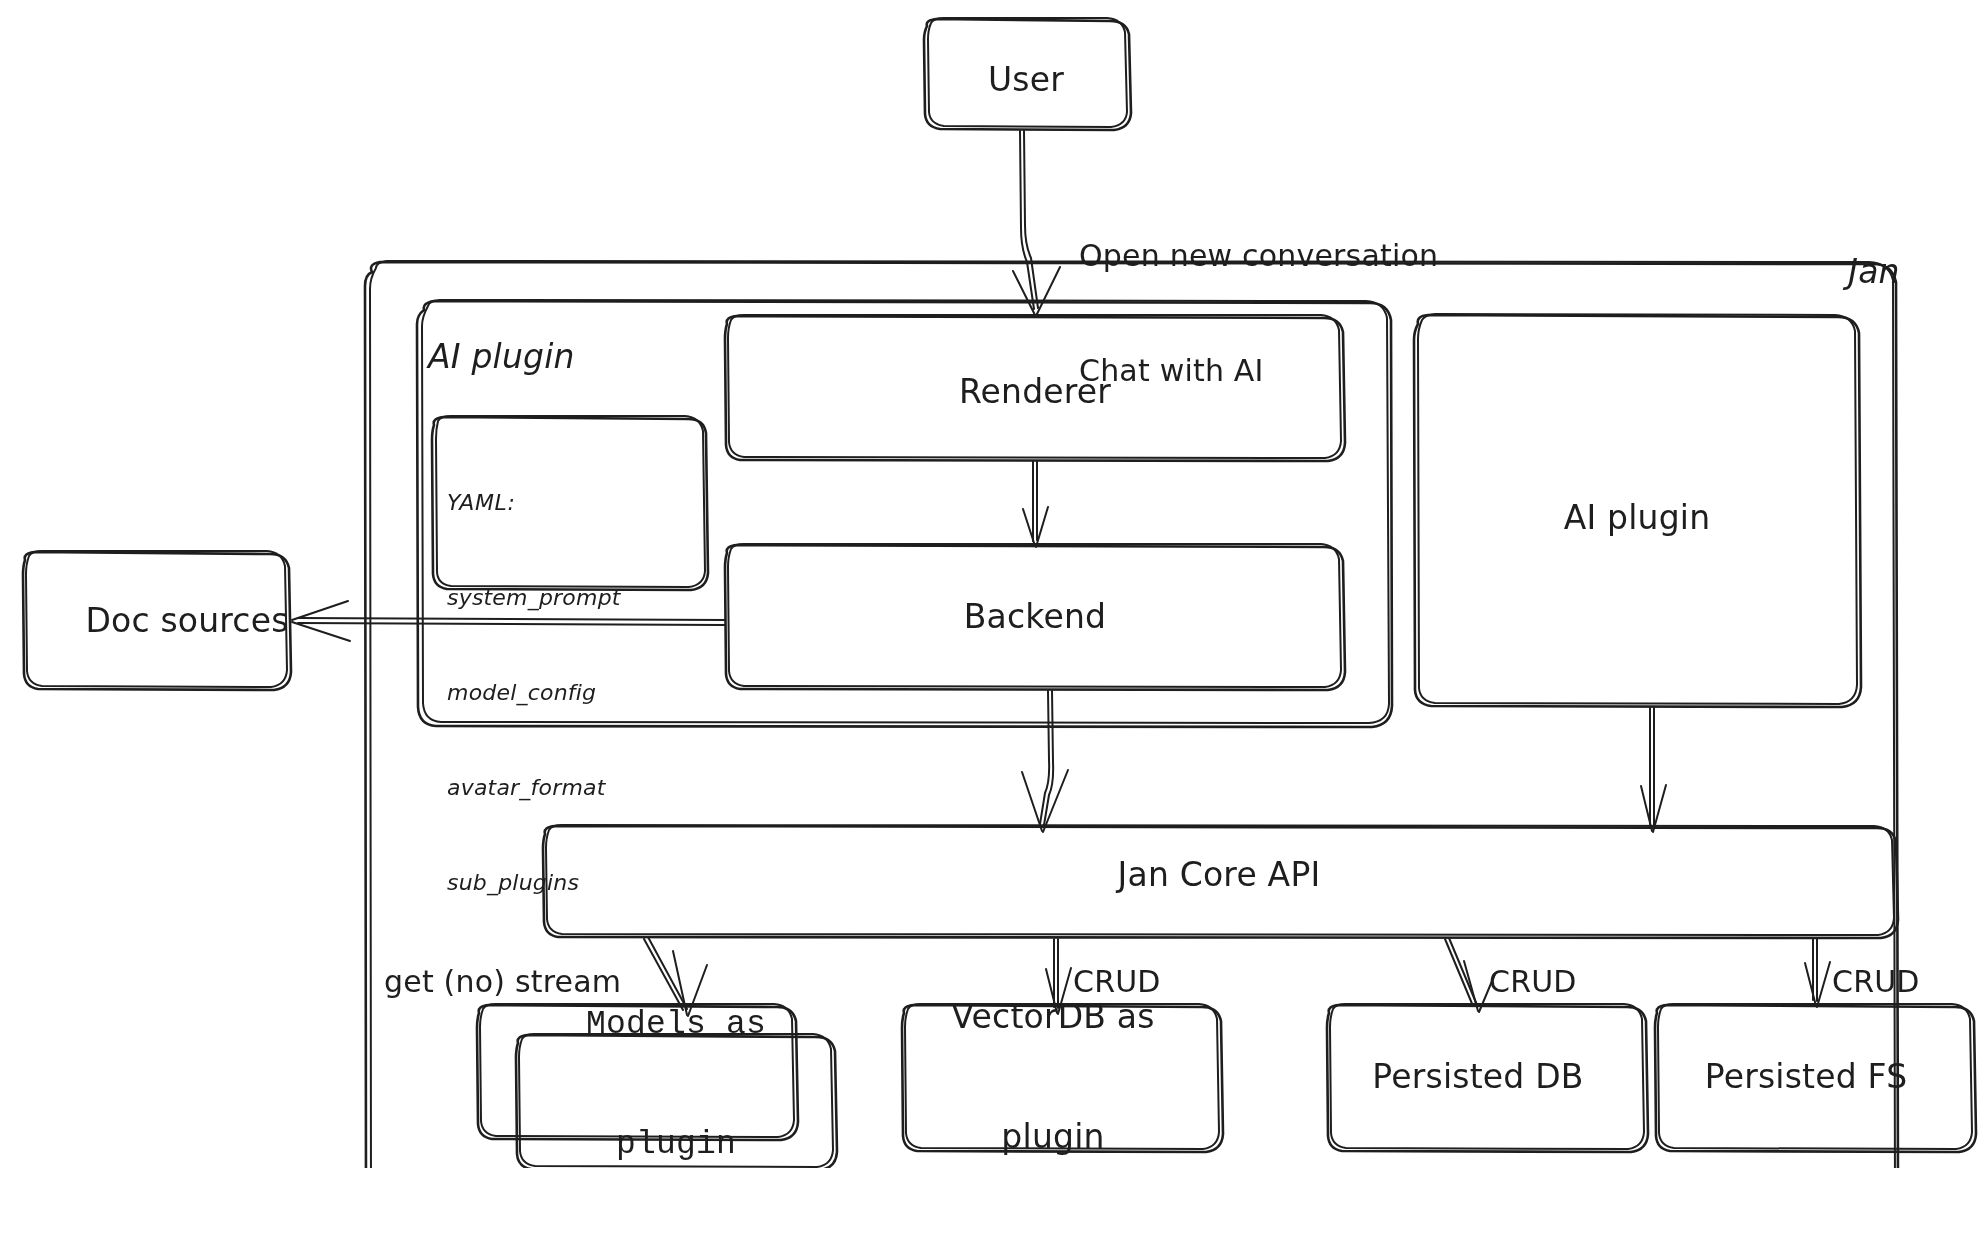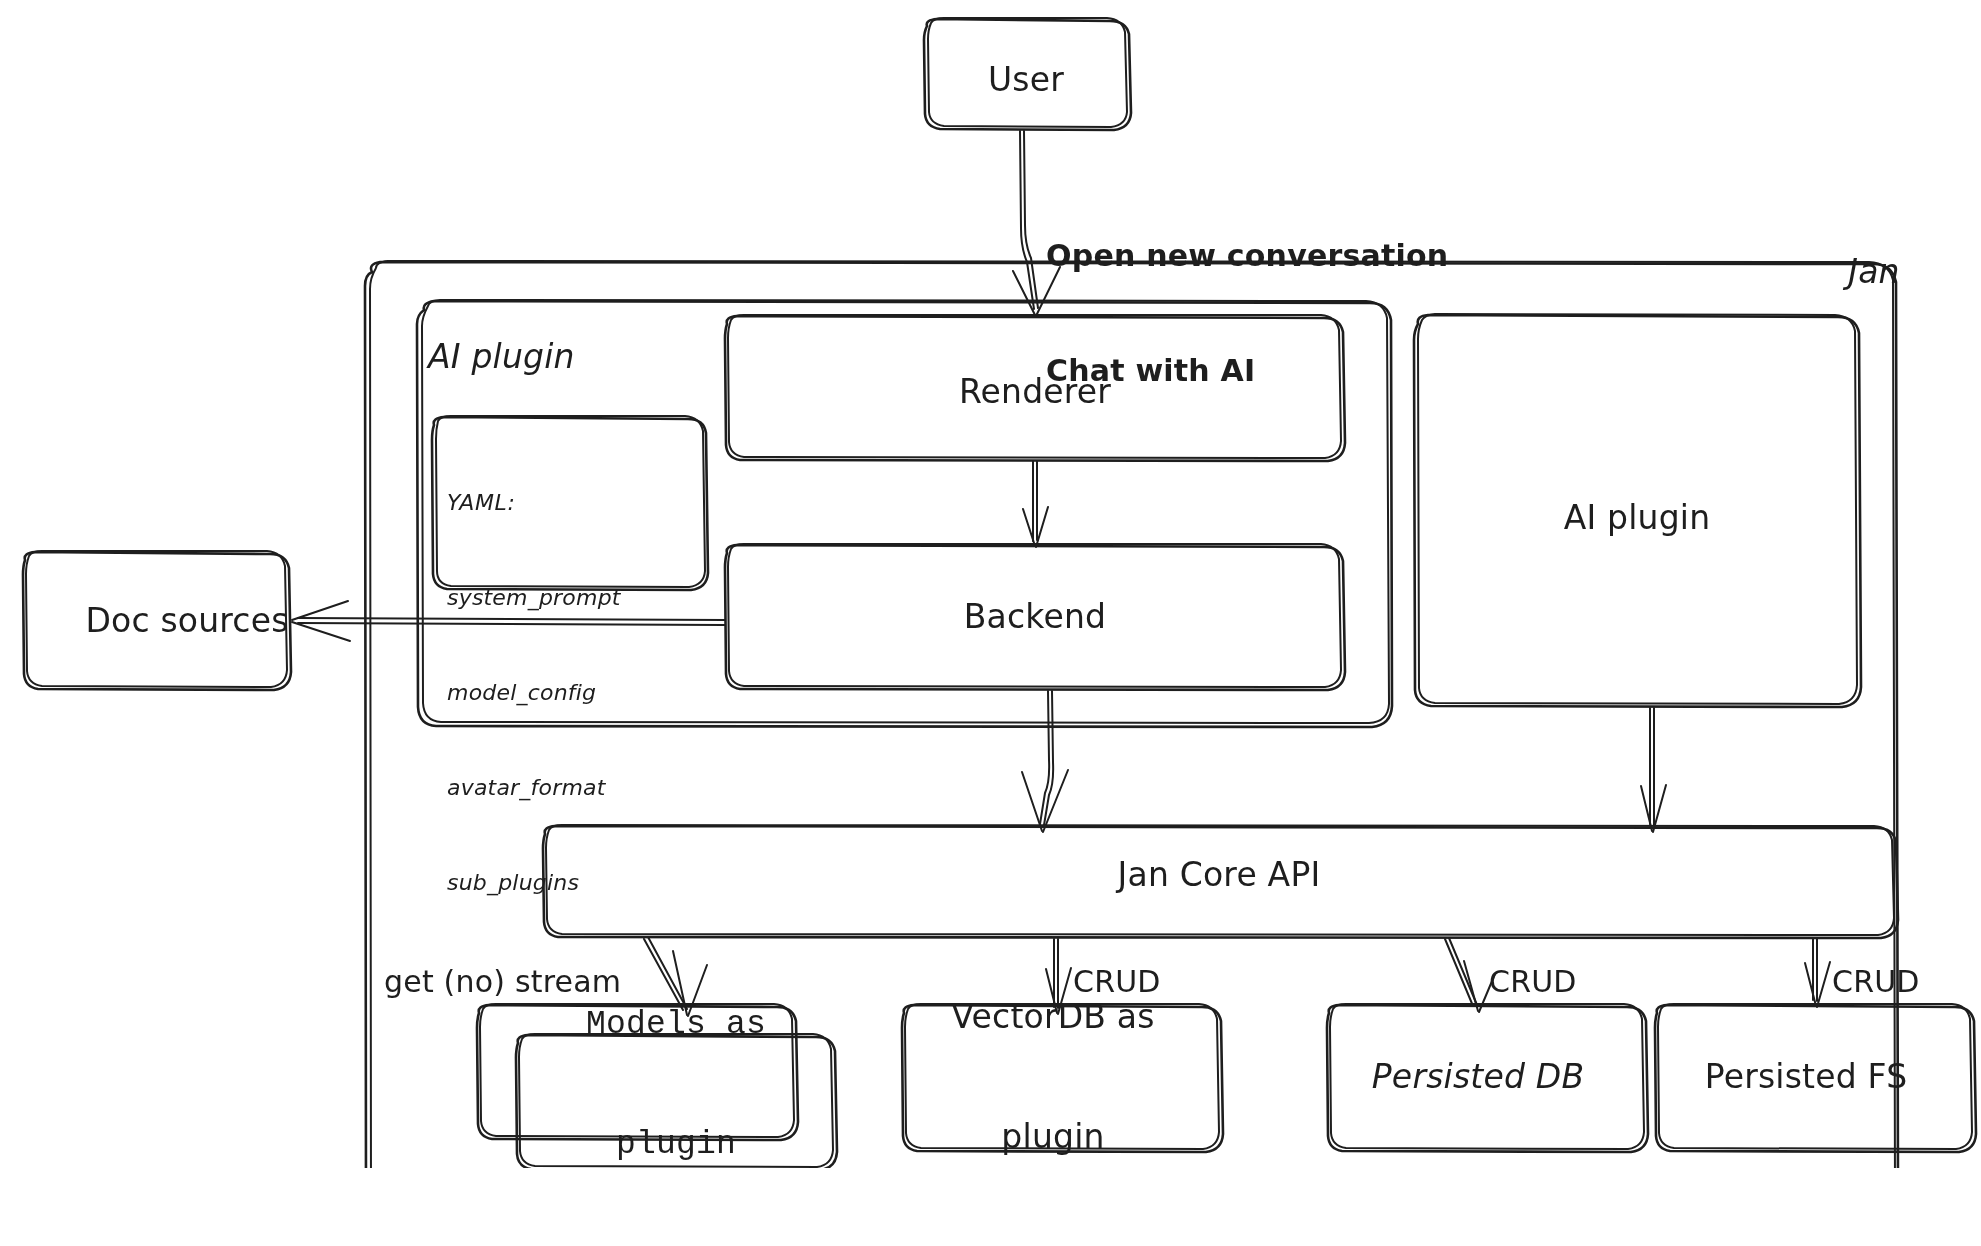--- a/index.html
+++ b/index.html
@@ -209,21 +209,21 @@
       <path class="s2" d="M1661 1009 Q1664 1004 1674 1004 L1952 1004 Q1967 1005 1970 1019 L1972 1132 Q1971 1147 1956 1149 L1674 1148 Q1660 1146 1659 1133 L1658 1027 Q1658 1017 1661 1009"></path>
     </g>
   </svg>
 
   <div class="lbl center node-label" style="left:1026px; top:80px;">User</div>
 
   <div class="lbl left container-label" style="left:1874px; top:272px; transform:translate(-50%,-50%);">Jan</div>
 
   <div class="lbl left container-label" style="left:428px; top:336px;">AI plugin</div>
 
-  <div class="lbl left edge-label" style="left:1046px; top:160px;font-weight:bold;">
+  <div class="lbl left edge-label" style="left:1079px; top:160px;">
     <div>Open new conversation</div>
     <div>Chat with AI</div>
   </div>
 
   <div class="lbl left yaml-label" style="left:447px; top:424px;">
     <div class="yaml-head">YAML:</div>
     <div>system_prompt</div>
     <div>model_config</div>
     <div>avatar_format</div>
     <div>sub_plugins</div>
@@ -250,17 +250,17 @@
   <div class="lbl center node-label two-line" style="left:676px; top:1085px;font-family:Liberation Mono, monospace;">
     <div>Models as</div>
     <div>plugin</div>
   </div>
 
   <div class="lbl center node-label two-line" style="left:1053px; top:1077px;">
     <div>VectorDB as</div>
     <div>plugin</div>
   </div>
 
-  <div class="lbl center node-label" style="left:1478px; top:1077px;font-style:italic;">Persisted DB</div>
+  <div class="lbl center node-label" style="left:1478px; top:1077px;">Persisted DB</div>
 
   <div class="lbl center node-label" style="left:1806px; top:1077px;">Persisted FS</div>
 
 </div>
 
 </body></html>

